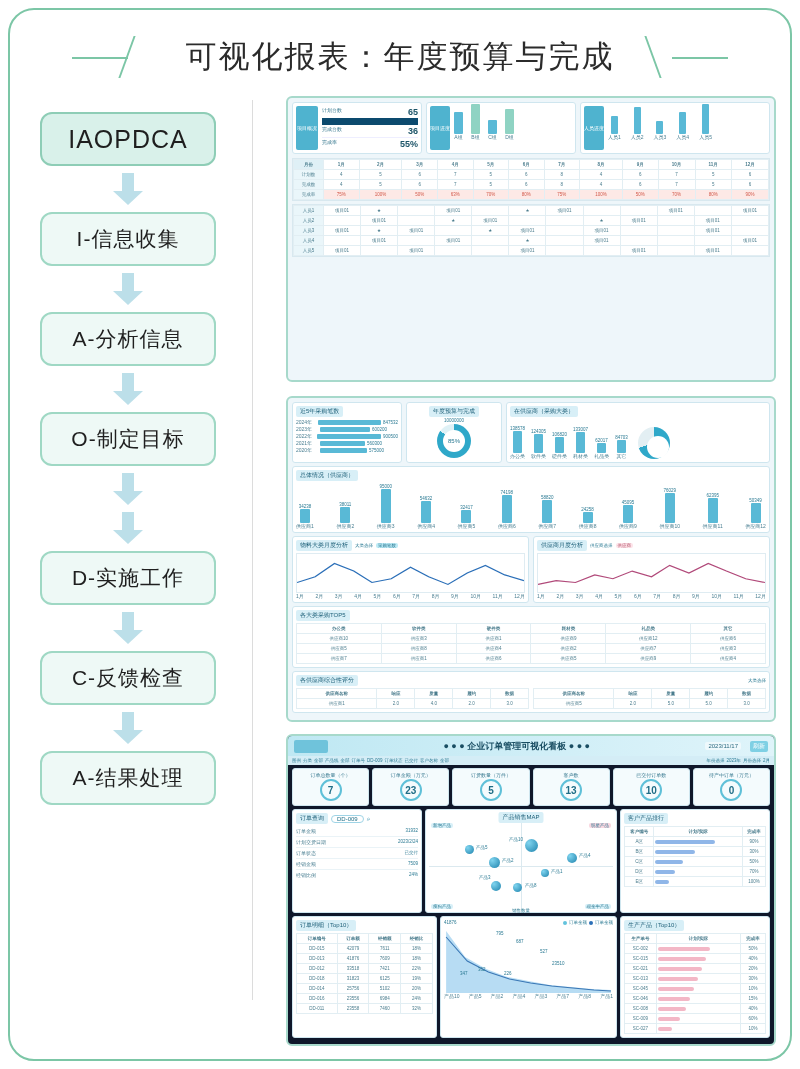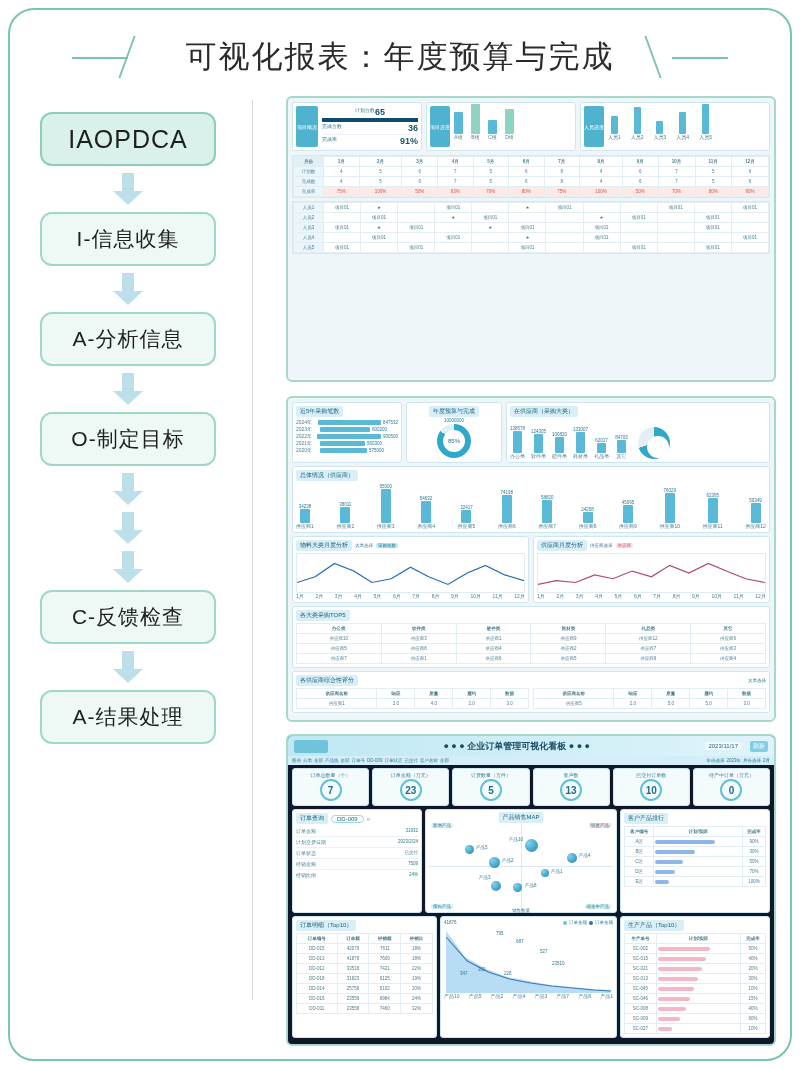--- a/index.html
+++ b/index.html
@@ -173,50 +173,51 @@
     </div>
   <div class="flow-node">O-制定目标</div>
   <div class="arrow">
       <div class="stem"></div>
       <div class="head"></div>
     </div>
   <div class="arrow">
       <div class="stem"></div>
       <div class="head"></div>
     </div>
+  <div class="flow-node">D-实施工作</div>
   <div class="arrow">
       <div class="stem"></div>
       <div class="head"></div>
     </div>
   <div class="flow-node">C-反馈检查</div>
   <div class="arrow">
       <div class="stem"></div>
       <div class="head"></div>
     </div>
   <div class="flow-node">A-结果处理</div>
 </div>
 
 <div class="dash d1">
   <div class="db-body">
 
     <div class="row" style="align-items:stretch;">
       <div class="card" style="width:130px;display:flex;gap:4px;">
         <div style="width:22px;background:#4fb3cf;color:#fff;font-size:5px;display:flex;align-items:center;justify-content:center;text-align:center;border-radius:2px;">项目概况</div>
         <div style="flex:1;">
-          <div style="display:flex;justify-content:center;border-bottom:4px solid #0c4a6e;padding:1px 0;">
+          <div style="display:flex;justify-content:space-between;border-bottom:7px solid #0c4a6e;padding:1px 0;">
             <span class="kpi-label">计划台数</span>
             <span class="kpi-num">65</span>
           </div>
           <div style="display:flex;justify-content:space-between;border-bottom:1px solid #eef;padding:1px 0;">
             <span class="kpi-label">完成台数</span>
             <span class="kpi-num">36</span>
           </div>
           <div style="display:flex;justify-content:space-between;padding:1px 0;">
             <span class="kpi-label">完成率</span>
-            <span class="kpi-num">91%</span>
+            <span class="kpi-num">55%</span>
           </div>
         </div>
       </div>
 
       <div class="card" style="width:150px;display:flex;gap:4px;">
         <div style="width:20px;background:#4fb3cf;color:#fff;font-size:5px;display:flex;align-items:center;justify-content:center;text-align:center;border-radius:2px;">项目进度</div>
         <div style="flex:1;display:flex;align-items:flex-end;gap:8px;height:40px;padding-bottom:6px;">
           <div style="text-align:center;">
               <div class="bar" style="width:9px;height:22px;margin:0 auto;"></div>
               <div class="mini-label">A组</div>

